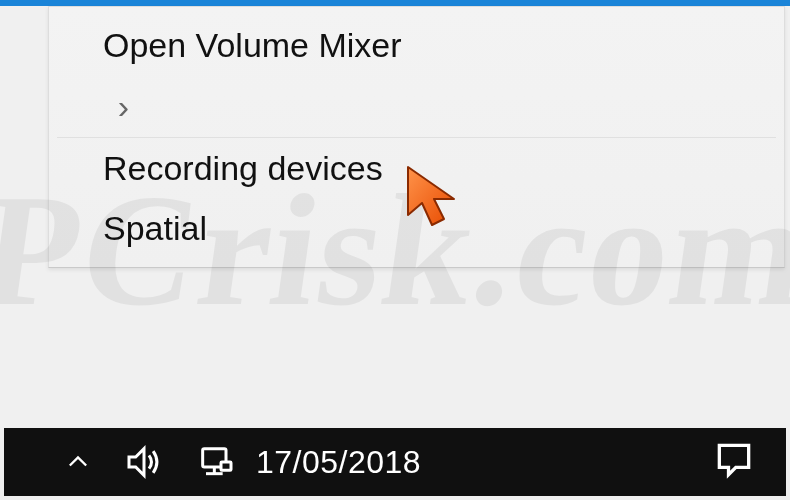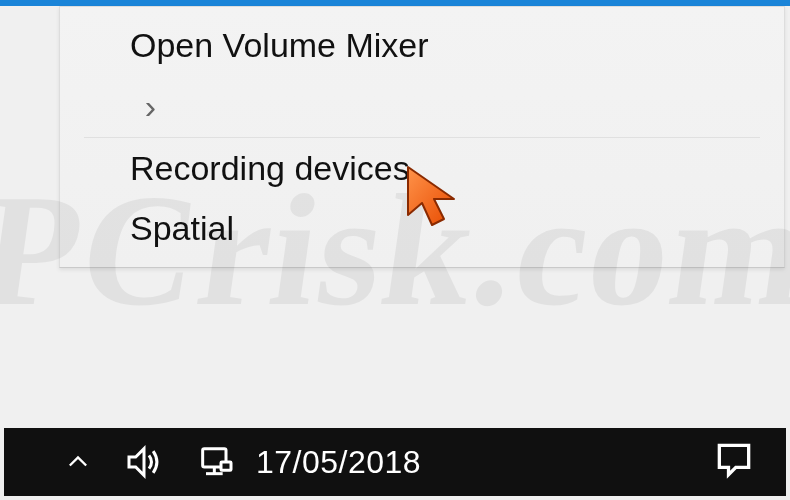--- a/index.html
+++ b/index.html
@@ -16,28 +16,28 @@
     position: absolute;
     top: 0;
     left: 0;
     right: 0;
     height: 6px;
     background: #1a84d8;
   }
   .menu {
     position: absolute;
     top: 6px;
-    left: 59px;
+    left: 48px;
     right: 5px;
     background: #f2f2f2;
     background: linear-gradient(#f3f3f3,#f0f0f0);
     border: 1px solid #ddd;
     border-bottom: 1px solid #c9c9c9;
     box-shadow: 0 2px 4px rgba(0,0,0,0.08);
-    padding: 8px 16px;
+    padding: 8px 0;
   }
   .menu-item {
     display: flex;
     align-items: center;
     justify-content: space-between;
     padding: 10px 18px 10px 54px;
     color: #111;
     font-size: 34px;
     line-height: 1.2;
     cursor: default;

